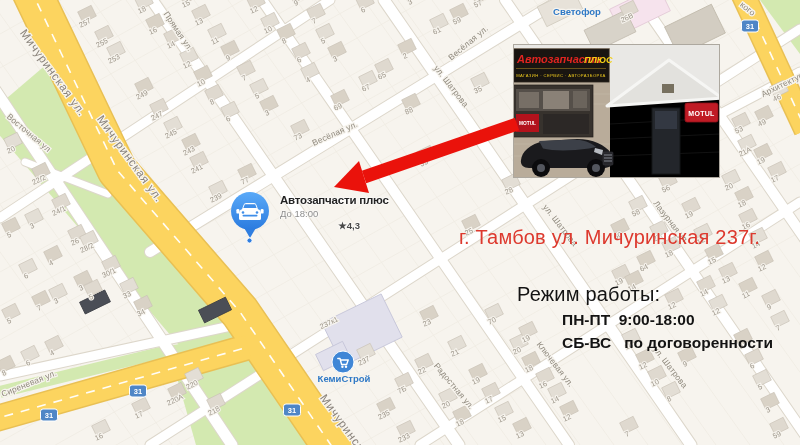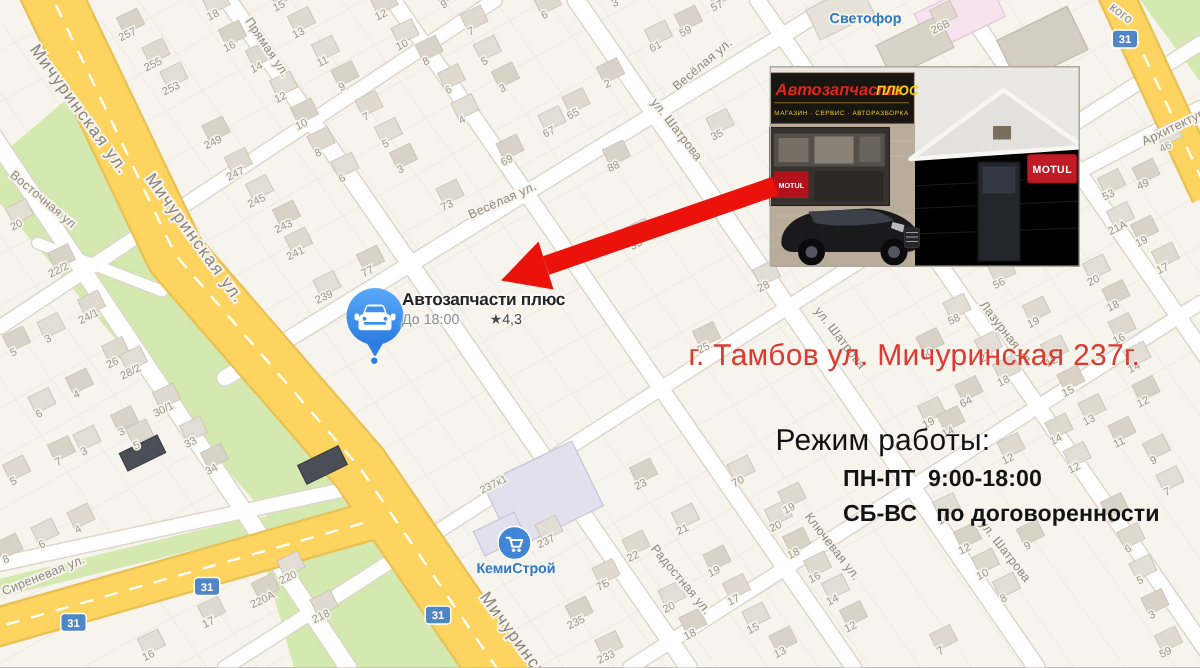--- a/index.html
+++ b/index.html
@@ -1,25 +1,25 @@
 <!DOCTYPE html>
 <html><head>
 <meta charset="utf-8">
 <style>
   html,body{margin:0;padding:0;background:#888;}
   #stage{position:relative;width:800px;height:445px;overflow:hidden;
          font-family:"Liberation Sans",sans-serif;background:#f7f4ee;}
   #map{position:absolute;left:0;top:0;}
   #photo{position:absolute;left:513px;top:44px;}
   #arrow{position:absolute;left:0;top:0;pointer-events:none;}
-  #place-label{position:absolute;left:268px;top:194px;line-height:1.1;
+  #place-label{position:absolute;left:280px;top:194px;line-height:1.1;
     text-shadow:0 0 2px #fff,0 0 2px #fff,0 0 3px #fff;}
   .pl1{font-size:11.5px;font-weight:bold;color:#242424;letter-spacing:-0.2px;}
   .pl2{font-size:9.5px;color:#8d8d8d;margin-top:2px;display:flex;gap:20px;}
-  .rate{color:#4a4a4a;font-weight:normal;}
+  .rate{color:#4a4a4a;font-weight:bold;margin-top:12px;}
   #address{position:absolute;left:459px;top:226px;font-size:20px;white-space:pre;
     letter-spacing:0.2px;}
   #sched{position:absolute;left:517px;top:283px;color:#131313;}
   .s1{font-size:20px;letter-spacing:0.2px;}
   .s2{font-size:15.5px;font-weight:bold;margin-left:45px;margin-top:5px;white-space:pre;}
 </style>
 </head>
 <body>
 
 <div id="stage">

